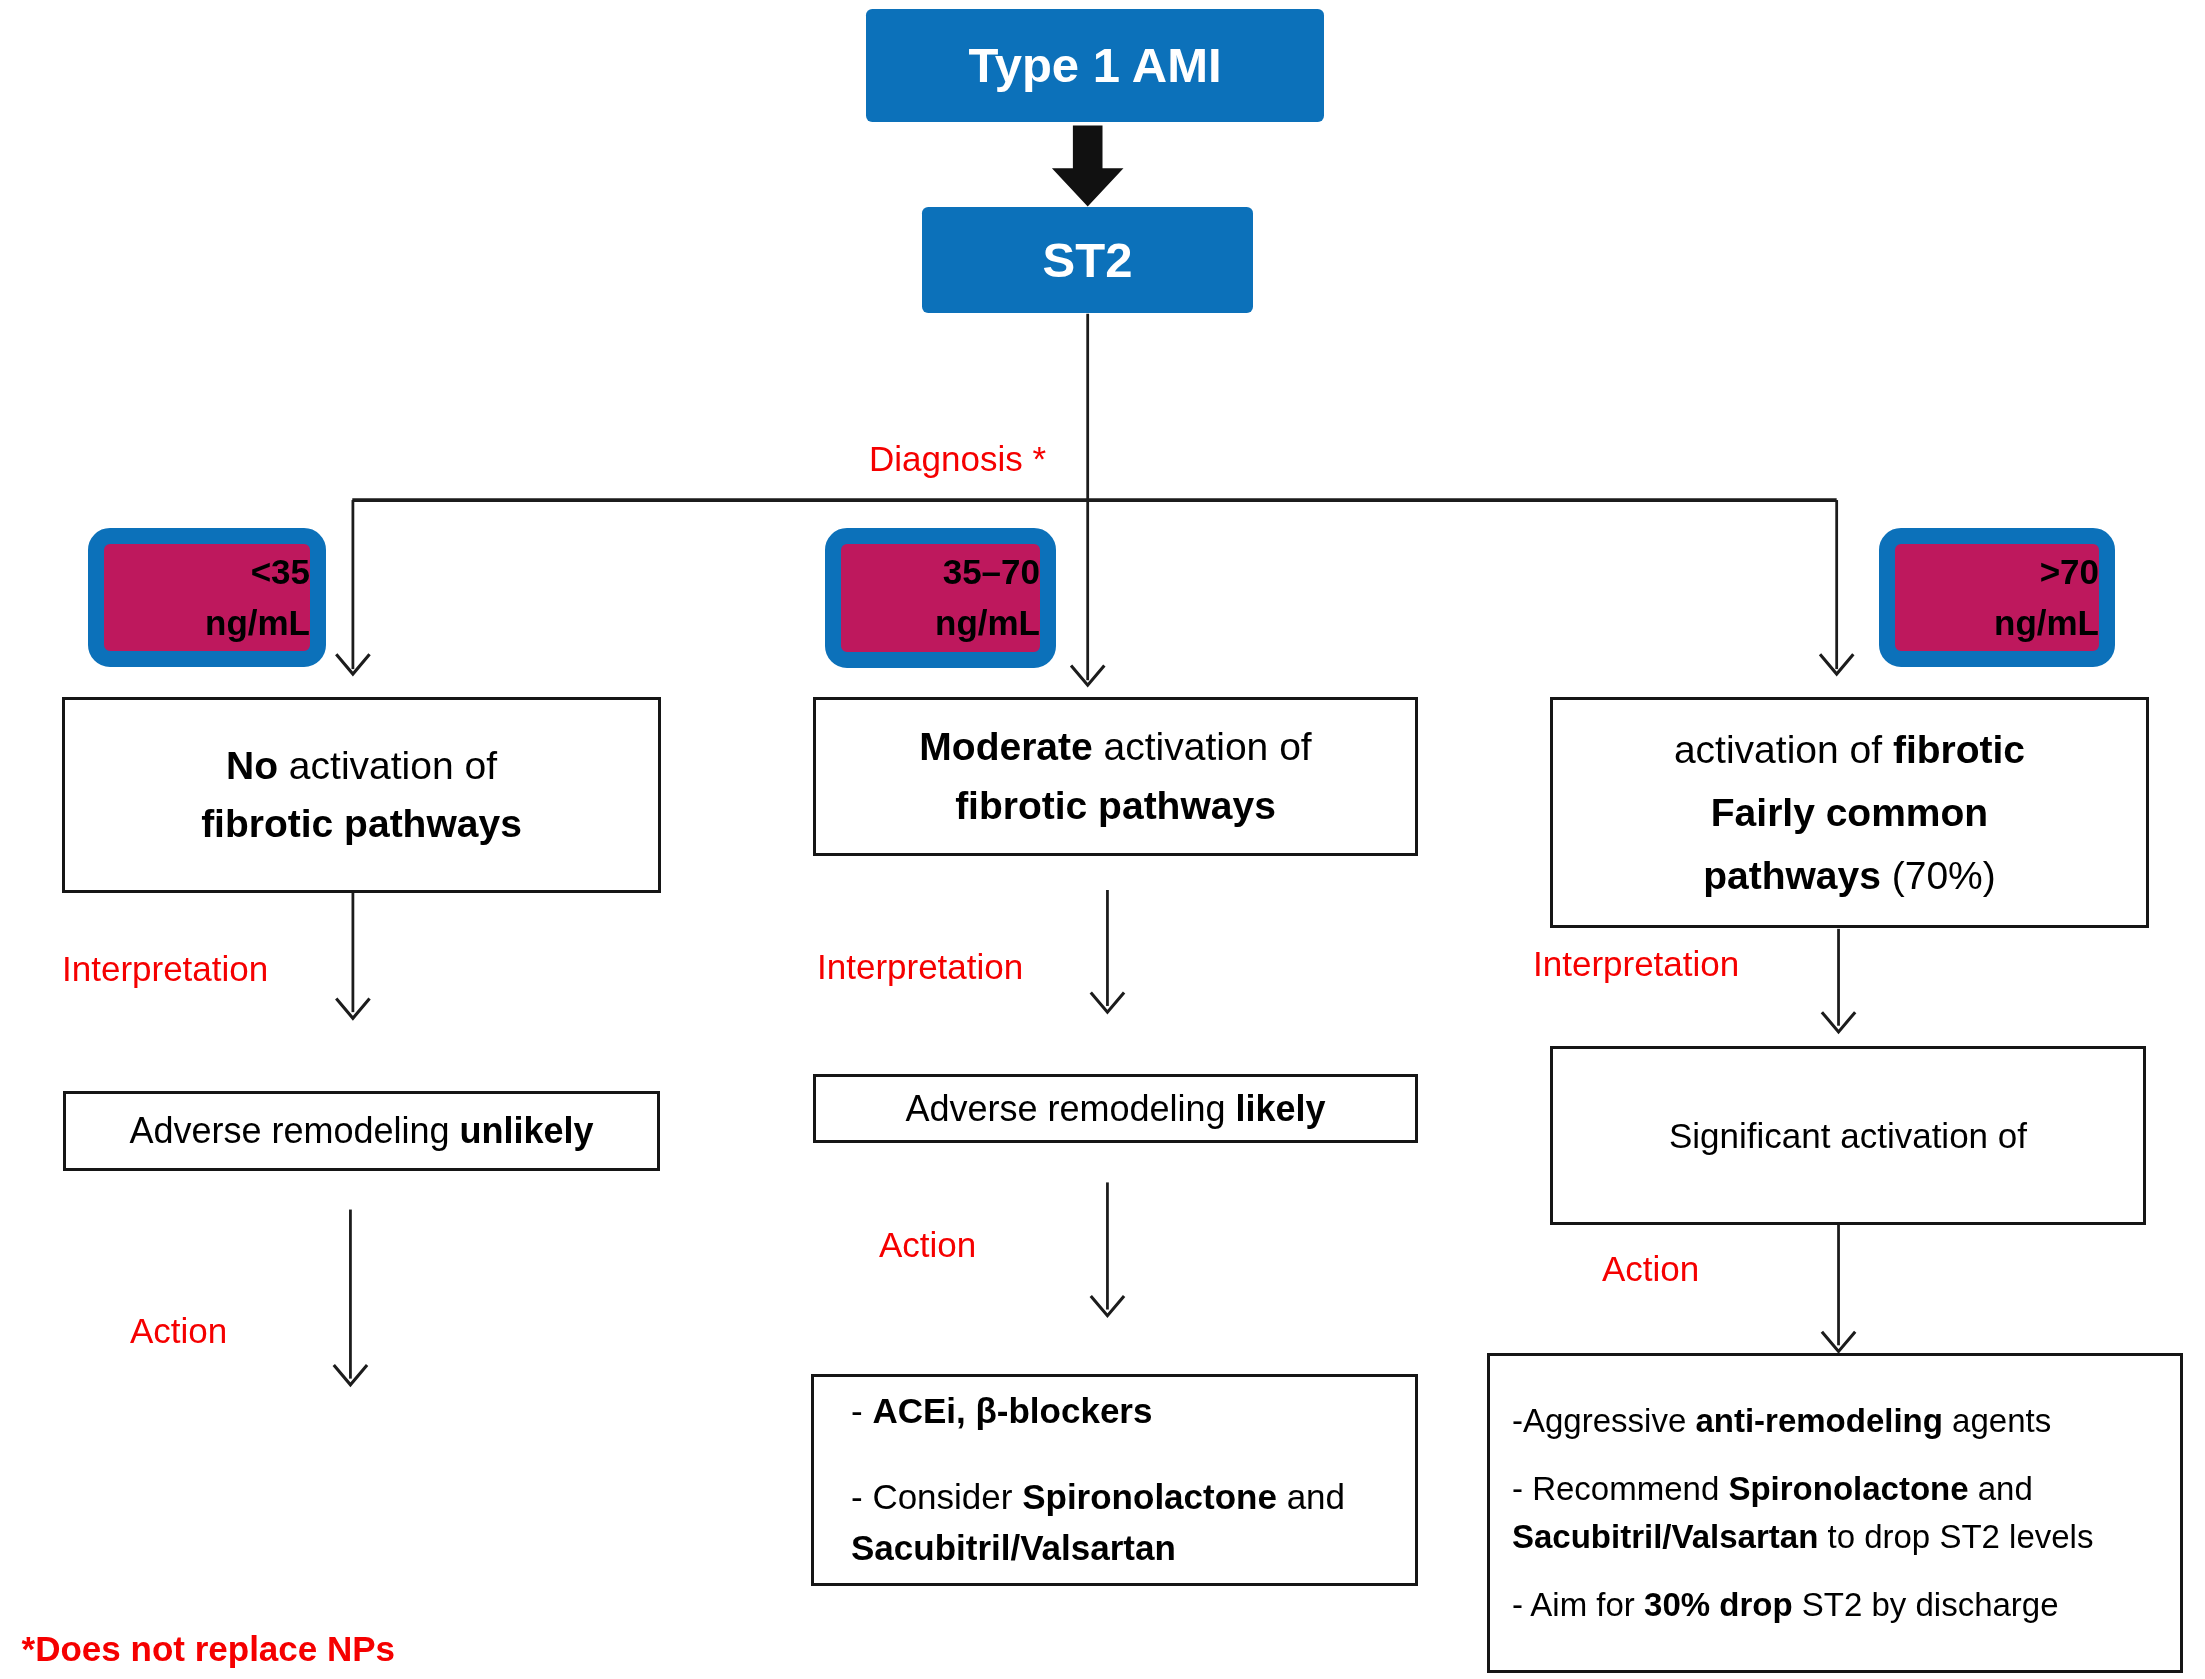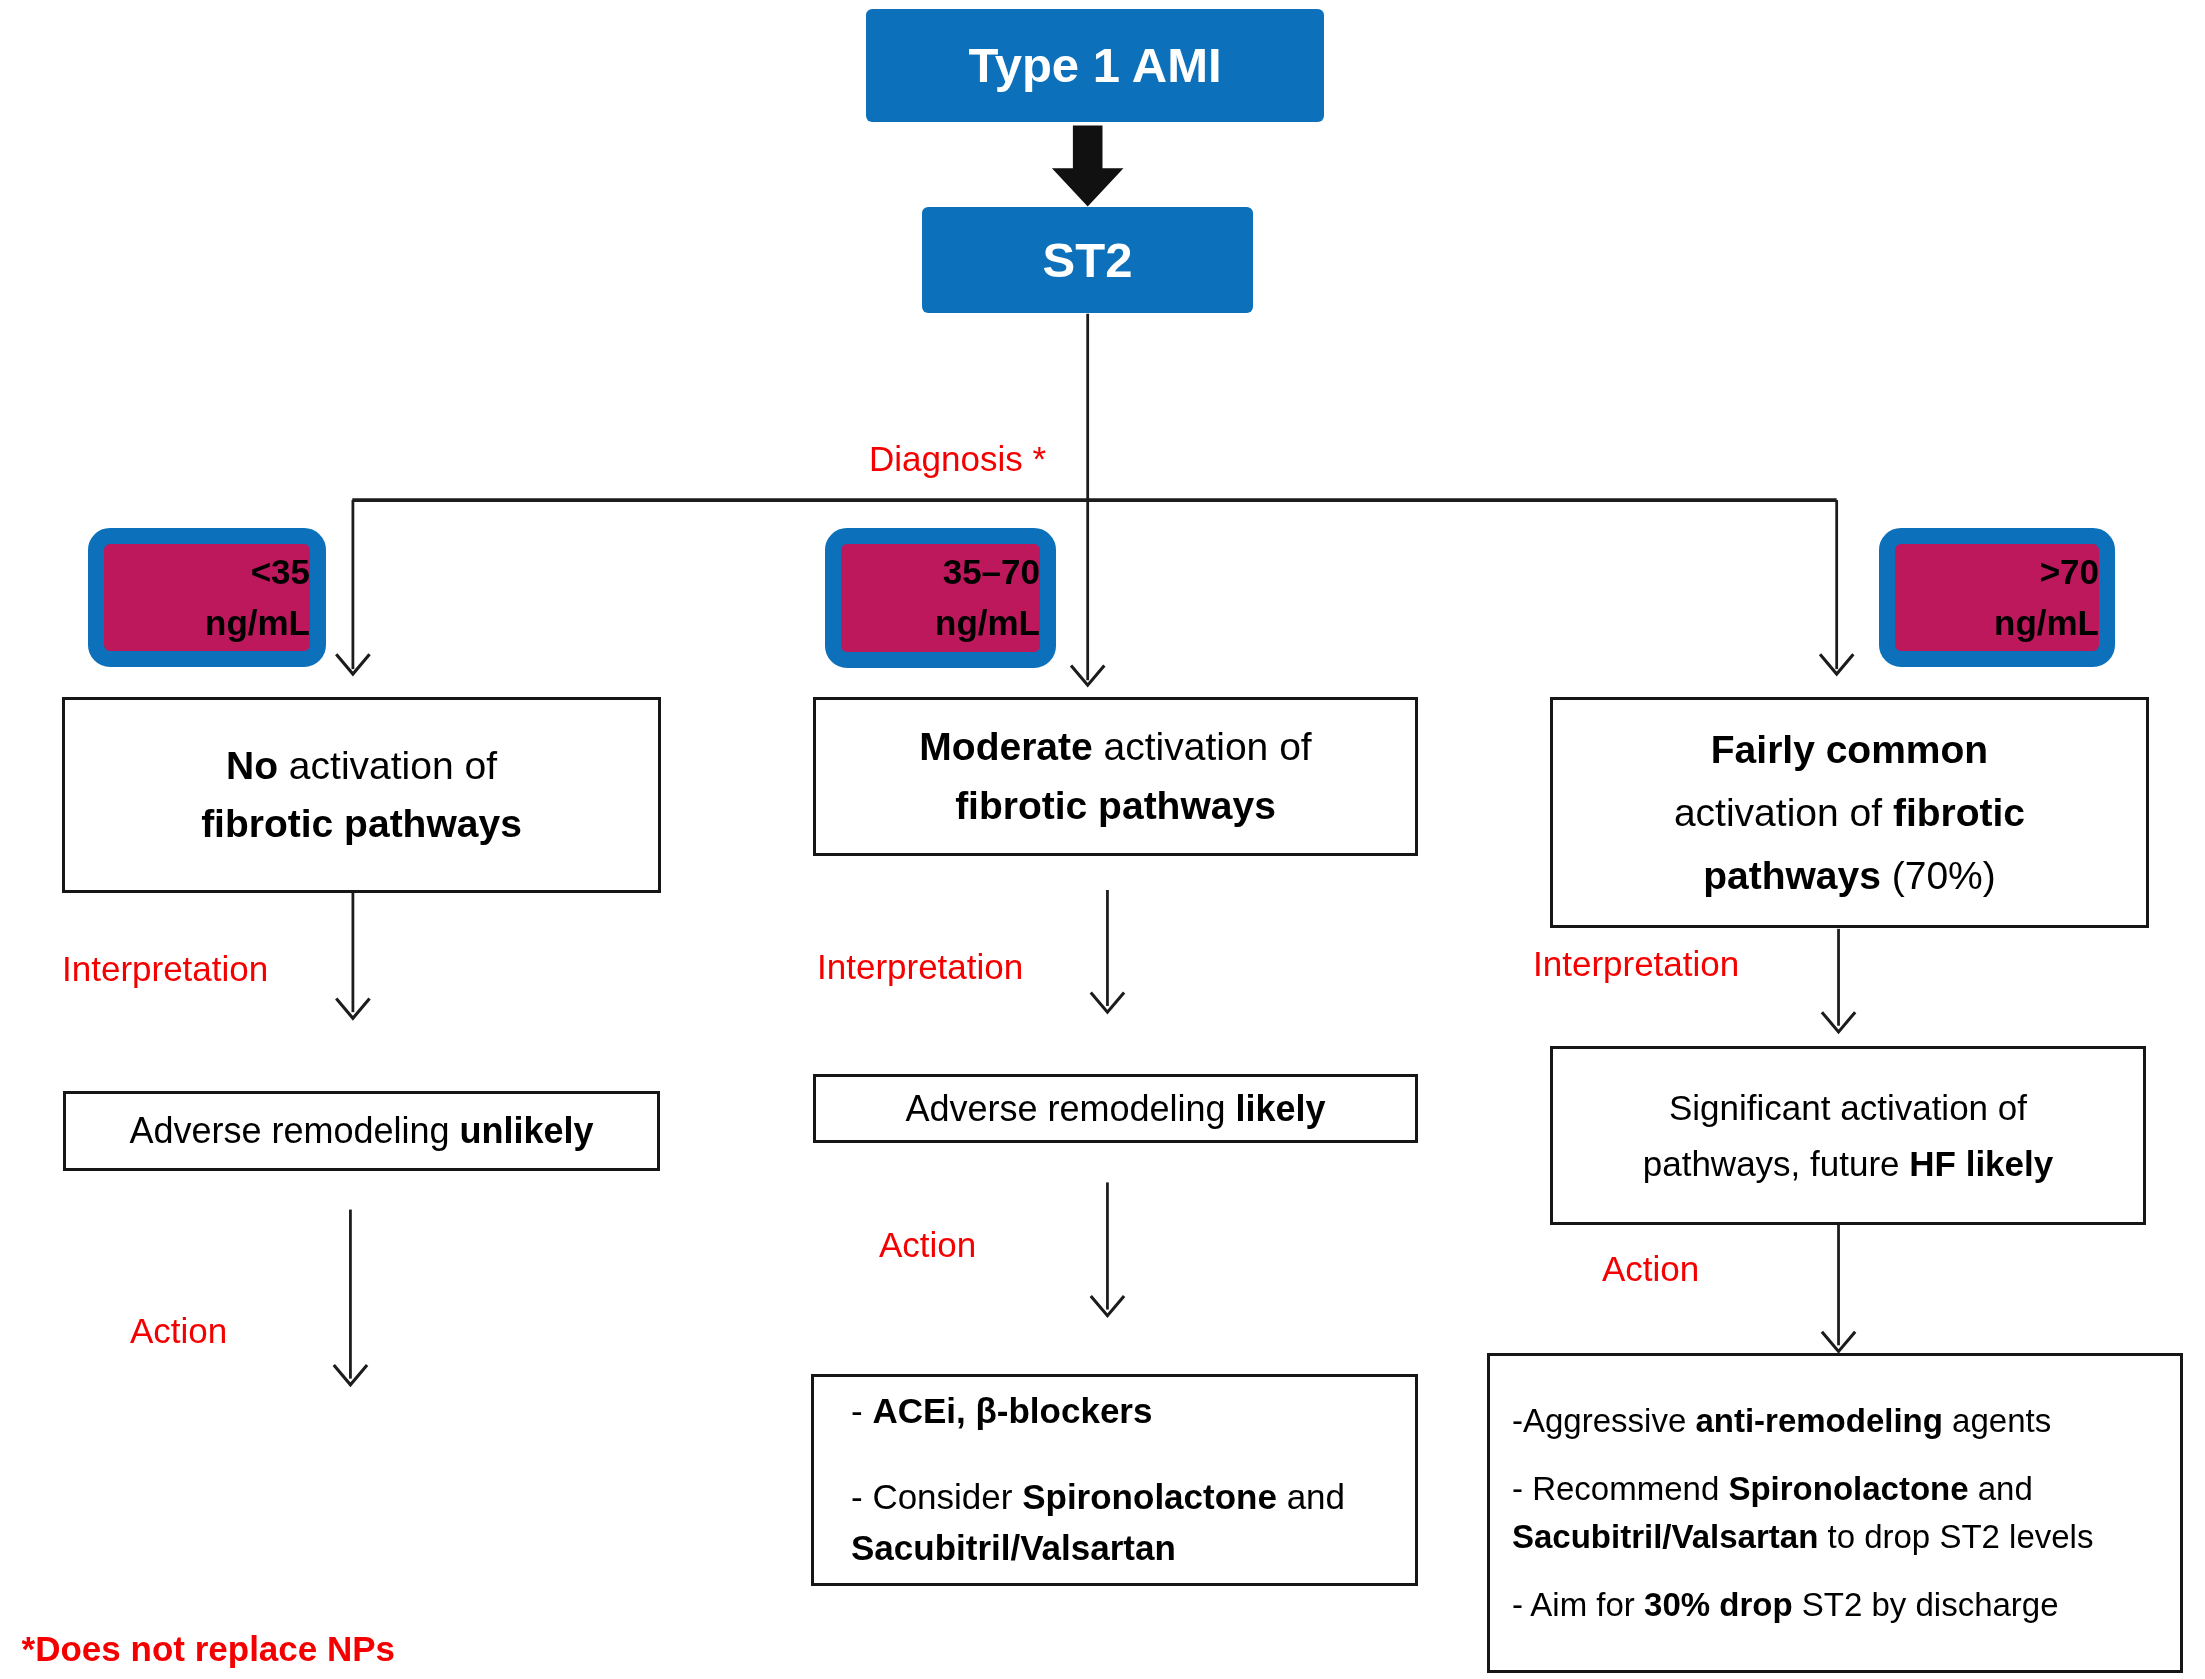--- a/index.html
+++ b/index.html
@@ -137,28 +137,27 @@
   <div class="obox" id="action2">
       <div class="line"><span>- </span><span class="b">ACEi, β-blockers</span></div>
       <div class="line"><span>- Consider </span><span class="b">Spironolactone</span><span> and </span><span class="b">Sacubitril/Valsartan</span></div>
     </div>
 
   <div class="range" id="range3">
     <div>&gt;70</div>
     <div>ng/mL</div>
   </div>
   <div class="obox" id="find3">
+      <div class="line"><span>activation of </span><span class="b">fibrotic</span></div>
       <div class="line"><span class="b">Fairly common</span></div>
-      <div class="line"><span>activation of </span><span class="b">fibrotic</span></div>
       <div class="line"><span class="b">pathways</span><span> (70%)</span></div>
     </div>
   <div class="rlabel" id="interp-label-3">Interpretation</div>
   <div class="obox" id="interp3">
       <div class="line"><span>Significant activation of</span></div>
-      <div class="line"><span>pathways, future </span><span class="b">HF likely</span></div>
     </div>
   <div class="rlabel" id="action-label-3">Action</div>
   <div class="obox" id="action3">
       <div class="line"><span>-Aggressive </span><span class="b">anti-remodeling</span><span> agents</span></div>
       <div class="line"><span>- Recommend </span><span class="b">Spironolactone</span><span> and </span><span class="b">Sacubitril/Valsartan</span><span> to drop ST2 levels</span></div>
       <div class="line"><span>- Aim for </span><span class="b">30% drop</span><span> ST2 by discharge</span></div>
     </div>
 
   <div class="rlabel" id="footnote">*Does not replace NPs</div>
 </div>

